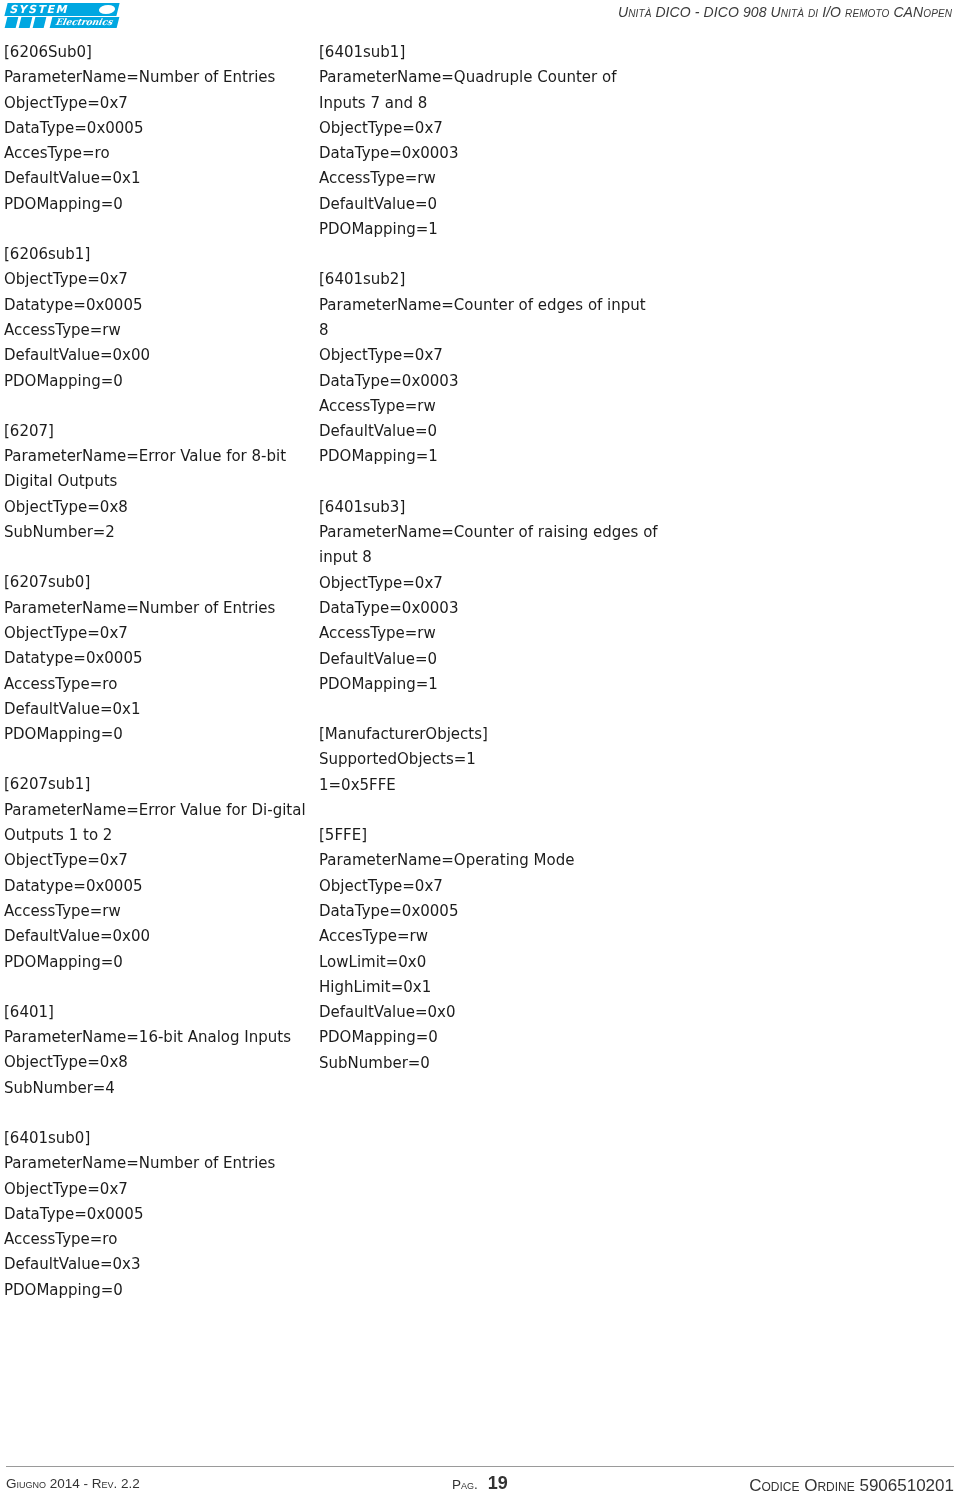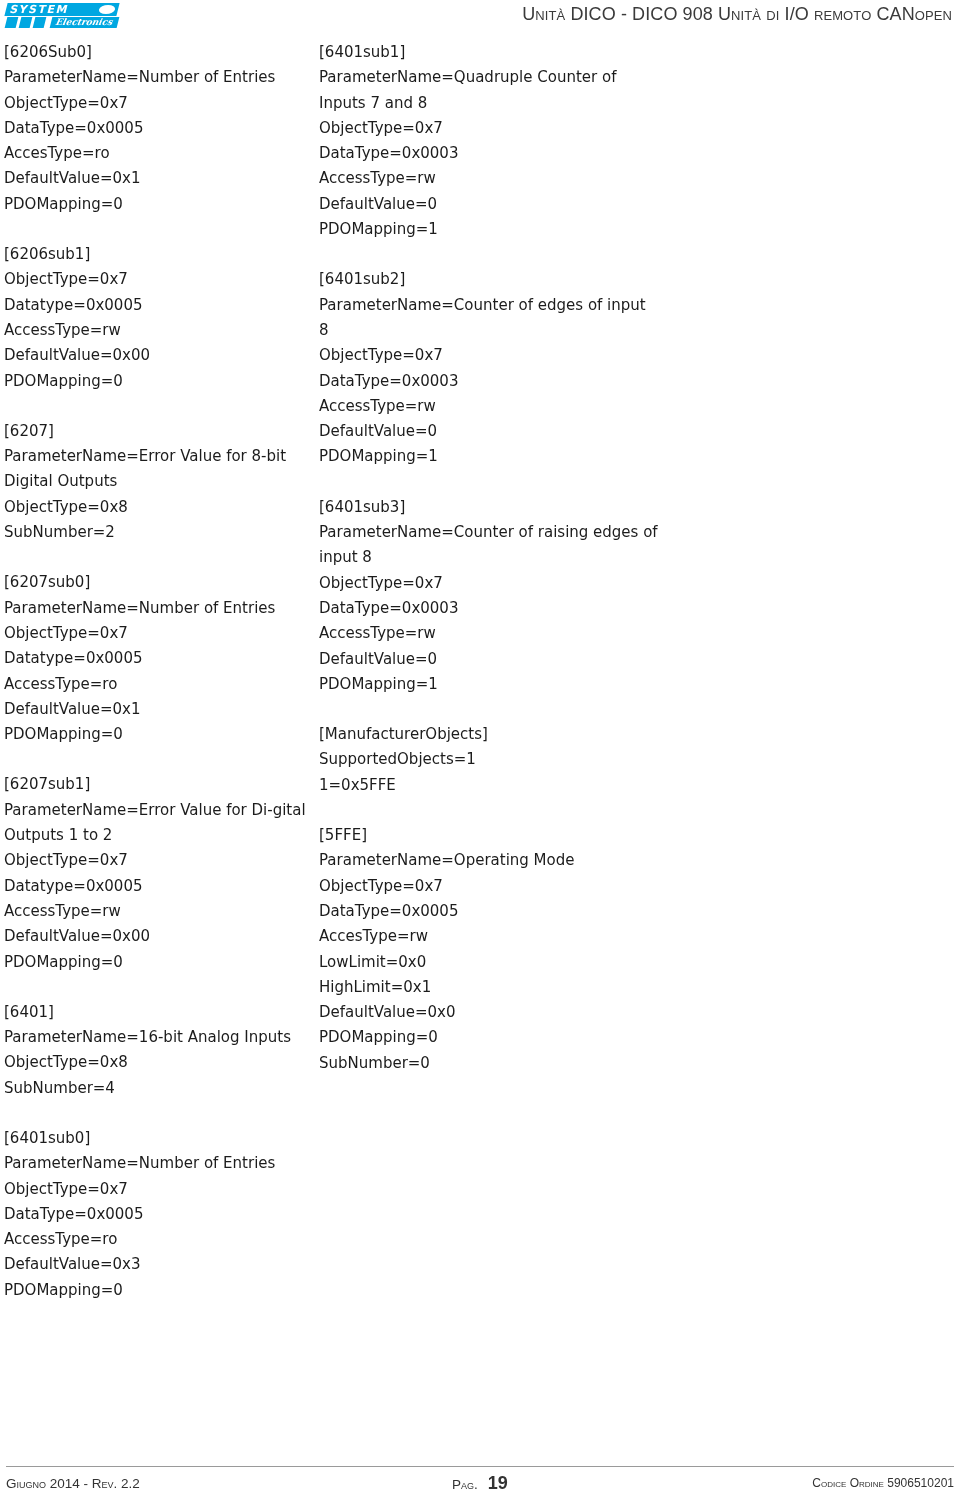--- a/index.html
+++ b/index.html
@@ -105,25 +105,26 @@
     text-align: center;
     -webkit-transform: skewX(-14deg);
     transform: skewX(-14deg);
   }
 
   .header-title {
     position: absolute;
     right: 8px;
     top: 4px;
     font-family: "Liberation Sans", sans-serif;
-    font-size: 18px;
+    font-size: 14px;
     font-variant: small-caps;
     color: #3a3a3a;
     letter-spacing: 0.1px;
     white-space: nowrap;
+    font-style: italic;
   }
 
   
   .content {
     position: absolute;
     top: 40px;
     left: 0;
     width: 960px;
     height: 1400px;
     padding-left: 24px;
@@ -185,21 +186,21 @@
     font-weight: bold;
     font-variant: normal;
     vertical-align: baseline;
     margin-left: 10px;
   }
   .footer-right {
     position: absolute;
     right: 6px;
     top: 36px;
     font-family: "Liberation Sans", sans-serif;
-    font-size: 12px;
+    font-size: 17px;
     font-variant: small-caps;
     color: #333333;
     white-space: nowrap;
   }
 </style>
 </head>
 <body>
 
 <div class="page-header">
   <div class="logo">

